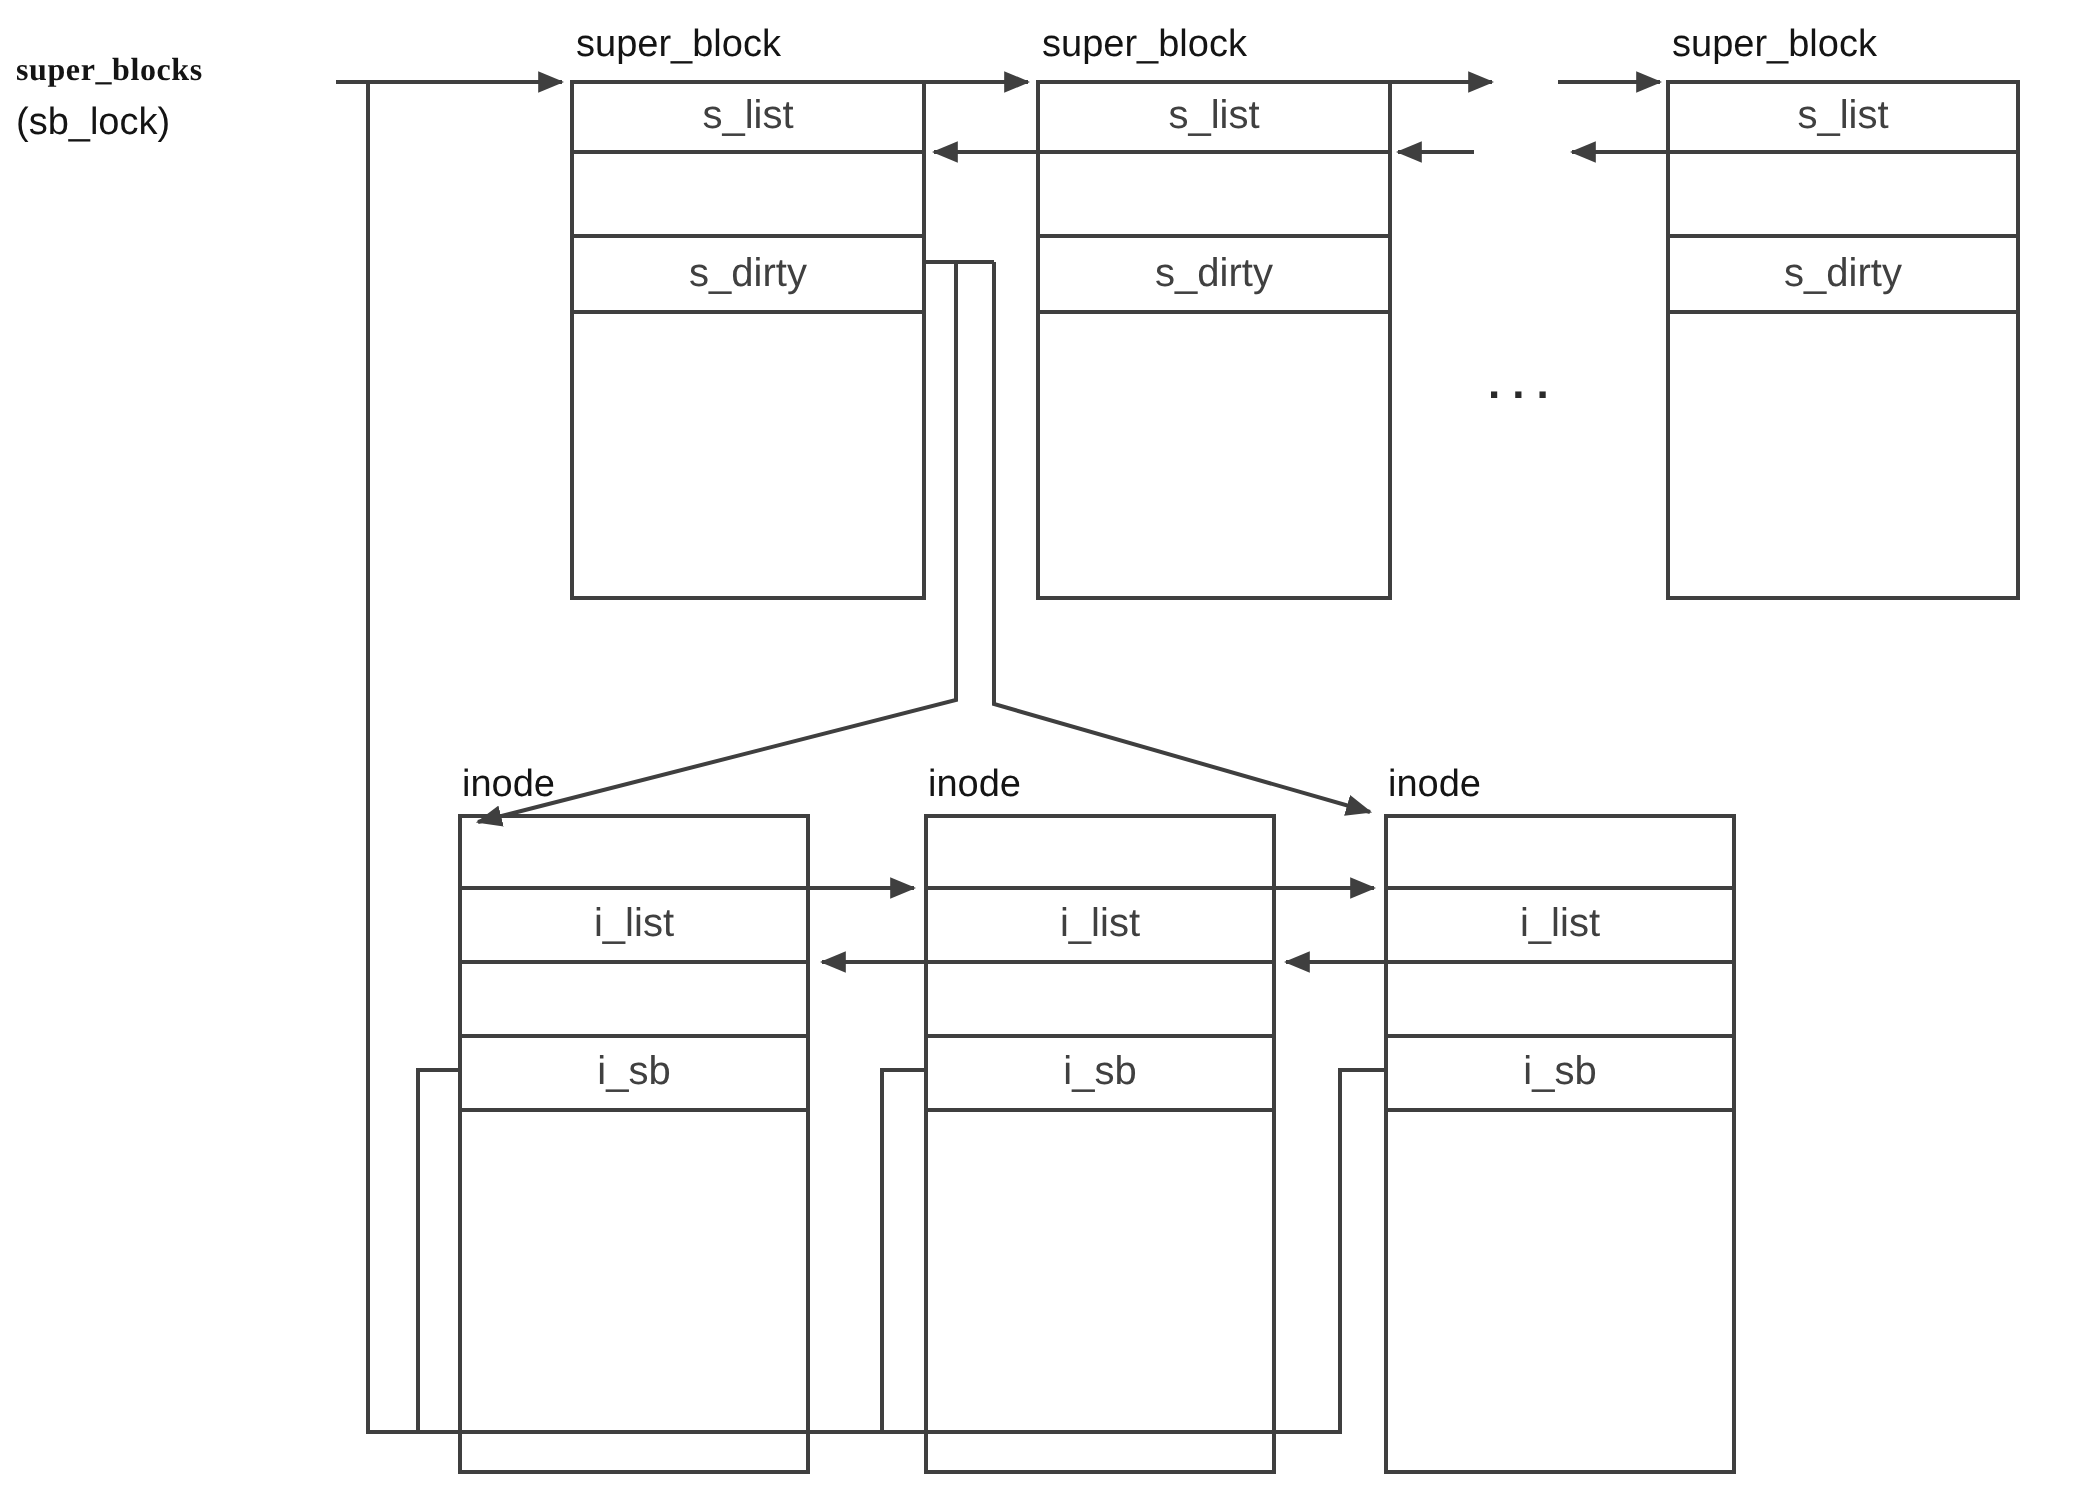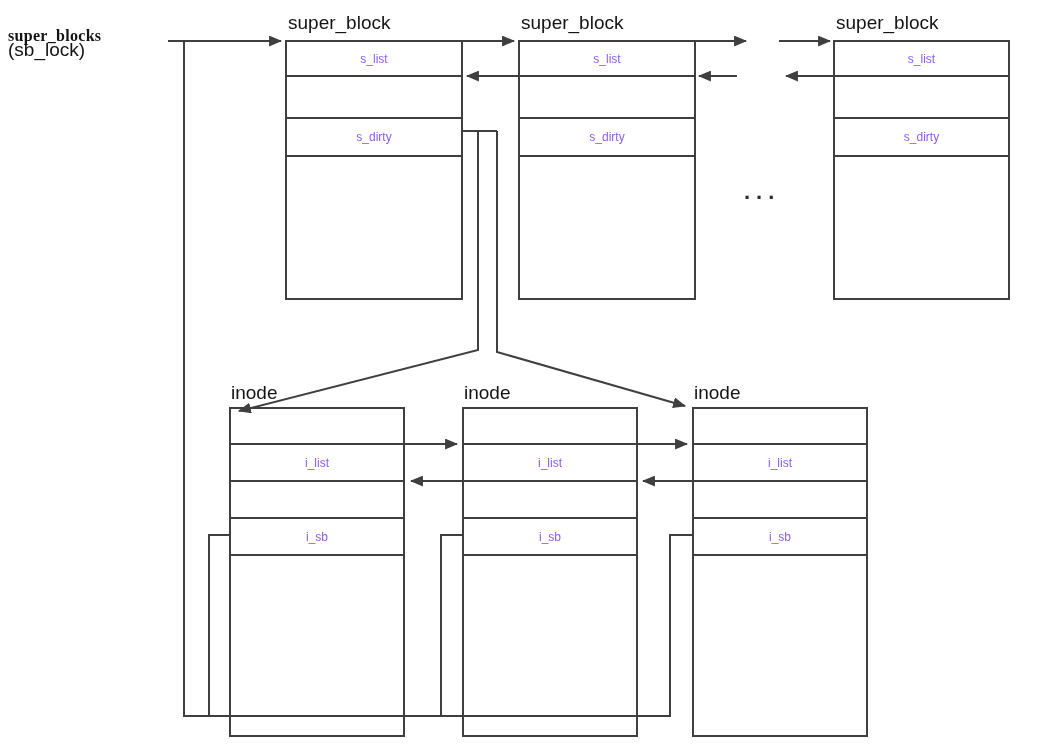--- a/index.html
+++ b/index.html
@@ -25,35 +25,35 @@
     border:2px solid #3f3f3f;
     background:transparent;
     display:flex;
     flex-direction:column;
   }
   .box.sb{width:178px;height:260px;}
   .box.in{width:176px;height:330px;}
   .row{
     box-sizing:border-box;
     display:flex;align-items:center;justify-content:center;
-    font-size:12px;color:#8b5cf6;
+    font-size:20px;color:#404040;
     border-bottom:2px solid #3f3f3f;
   }
   .row.last{flex:1;border-bottom:none;}
   .h35{height:35px}.h42{height:42px}.h38{height:38px}
   .h36{height:36px}.h37{height:37px}
   svg.wires{position:absolute;left:0;top:0;pointer-events:none;}
 </style>
 </head>
 <body>
 
 <div class="canvas">
 
   <div class="lbl head" style="left:8px;top:28px">super_blocks</div>
-  <div class="lbl" style="left:8px;top:40px">(sb_lock)</div>
+  <div class="lbl" style="left:8px;top:52px">(sb_lock)</div>
 
   <div class="lbl" style="left:288px;top:13px">super_block</div>
   <div class="box sb" style="left:285px;top:40px">
     <div class="row h35">s_list</div>
     <div class="row h42"></div>
     <div class="row h38">s_dirty</div>
     <div class="row last"></div>
   </div>
 
   <div class="lbl" style="left:521px;top:13px">super_block</div>

